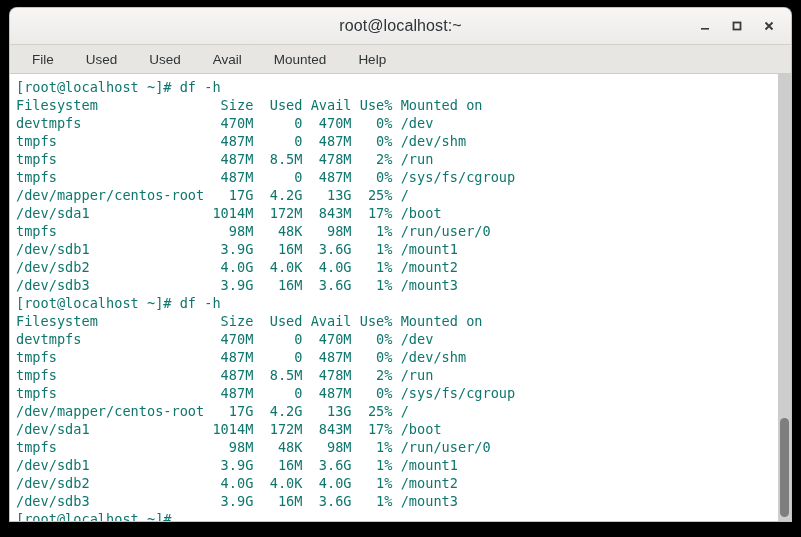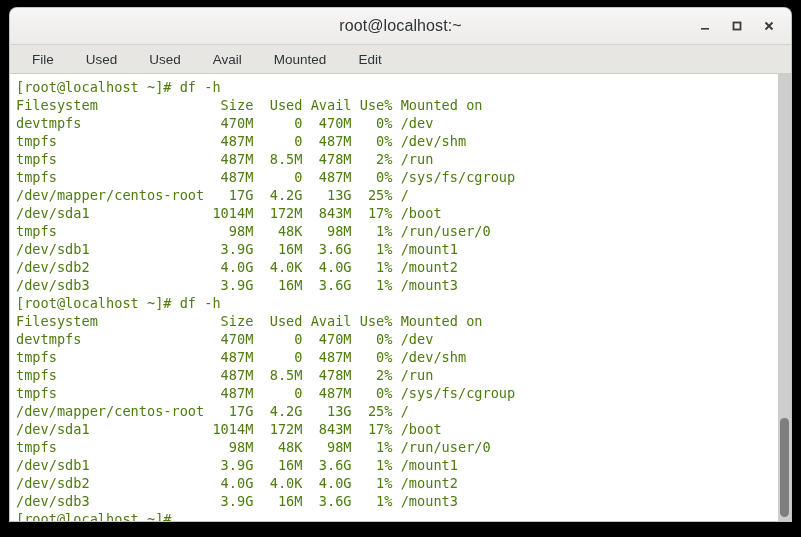--- a/index.html
+++ b/index.html
@@ -93,21 +93,21 @@
   #terminal-area {
     position: relative;
     flex: 1 1 auto;
     background: #ffffff;
     overflow: hidden;
     display: flex;
   }
   #terminal {
     flex: 1 1 auto;
     background: #ffffff;
-    color: #4d7c0f;
+    color: #0f766e;
     font-family: "DejaVu Sans Mono", "Liberation Mono", monospace;
     font-size: 13.6px;
     line-height: 18px;
     padding: 4px 0 0 6px;
     white-space: pre;
     overflow: hidden;
     letter-spacing: 0px;
   }
   .term-line {
     height: 18px;
@@ -161,21 +161,21 @@
         </div>
       </div>
     </div>
 
     <div id="menubar">
       <div class="menu-item">File</div>
       <div class="menu-item">Used</div>
       <div class="menu-item">Used</div>
       <div class="menu-item">Avail</div>
       <div class="menu-item">Mounted</div>
-      <div class="menu-item">Edit</div>
+      <div class="menu-item">Help</div>
     </div>
 
     <div id="terminal-area">
       <div id="terminal"><div class="term-line">[root@localhost ~]# df -h</div><div class="term-line">Filesystem               Size  Used Avail Use% Mounted on</div><div class="term-line">devtmpfs                 470M     0  470M   0% /dev</div><div class="term-line">tmpfs                    487M     0  487M   0% /dev/shm</div><div class="term-line">tmpfs                    487M  8.5M  478M   2% /run</div><div class="term-line">tmpfs                    487M     0  487M   0% /sys/fs/cgroup</div><div class="term-line">/dev/mapper/centos-root   17G  4.2G   13G  25% /</div><div class="term-line">/dev/sda1               1014M  172M  843M  17% /boot</div><div class="term-line">tmpfs                     98M   48K   98M   1% /run/user/0</div><div class="term-line">/dev/sdb1                3.9G   16M  3.6G   1% /mount1</div><div class="term-line">/dev/sdb2                4.0G  4.0K  4.0G   1% /mount2</div><div class="term-line">/dev/sdb3                3.9G   16M  3.6G   1% /mount3</div><div class="term-line">[root@localhost ~]# df -h</div><div class="term-line">Filesystem               Size  Used Avail Use% Mounted on</div><div class="term-line">devtmpfs                 470M     0  470M   0% /dev</div><div class="term-line">tmpfs                    487M     0  487M   0% /dev/shm</div><div class="term-line">tmpfs                    487M  8.5M  478M   2% /run</div><div class="term-line">tmpfs                    487M     0  487M   0% /sys/fs/cgroup</div><div class="term-line">/dev/mapper/centos-root   17G  4.2G   13G  25% /</div><div class="term-line">/dev/sda1               1014M  172M  843M  17% /boot</div><div class="term-line">tmpfs                     98M   48K   98M   1% /run/user/0</div><div class="term-line">/dev/sdb1                3.9G   16M  3.6G   1% /mount1</div><div class="term-line">/dev/sdb2                4.0G  4.0K  4.0G   1% /mount2</div><div class="term-line">/dev/sdb3                3.9G   16M  3.6G   1% /mount3</div><div class="term-line">[root@localhost ~]#</div></div>
       <div id="scrollbar">
         <div id="scroll-thumb" style="top: 344.19px; height: 98.34px;"></div>
       </div>
     </div>
 
   </div>

